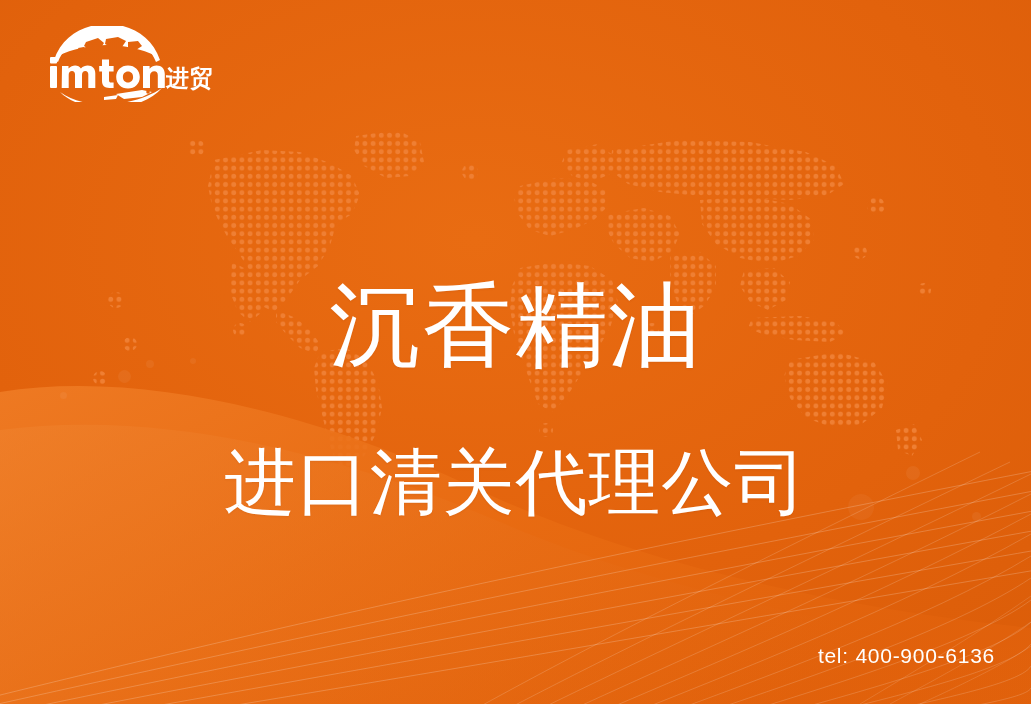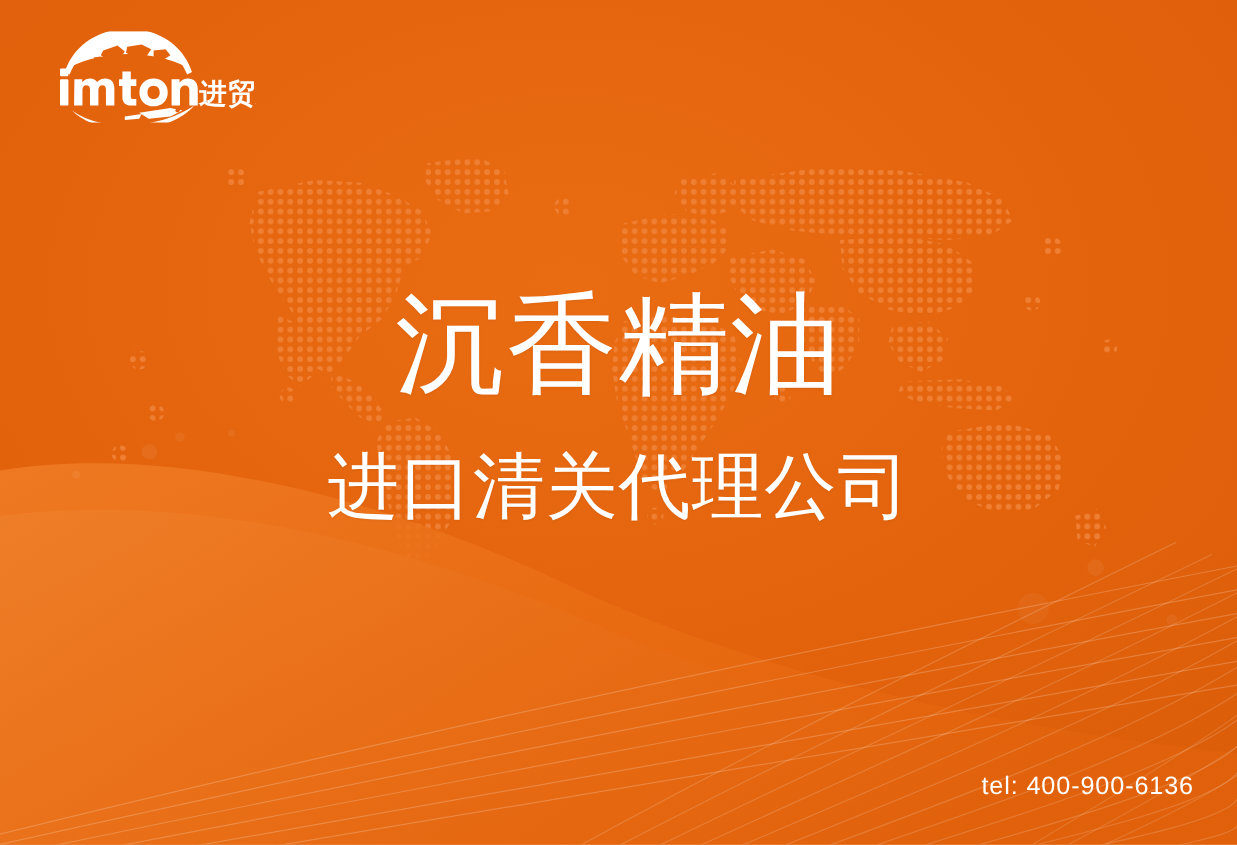--- a/index.html
+++ b/index.html
@@ -65,27 +65,28 @@
     width: 1031px;
     text-align: center;
     color: #ffffff;
   }
   .headline-line {
     display: block;
     font-weight: 300;
     letter-spacing: 0.012em;
     white-space: nowrap;
     text-shadow: 0 1px 2px rgba(120,45,0,0.10);
+    margin-top: 38px;
   }
   #headline-line-1 {
     font-size: 92px;
     line-height: 118px;
   }
   #headline-line-2 {
-    font-size: 60px;
+    font-size: 72px;
     line-height: 120px;
   }
 
   
   #tel {
     position: absolute;
     right: 36px;
     bottom: 36px;
     color: #ffffff;
     font-size: 21px;

